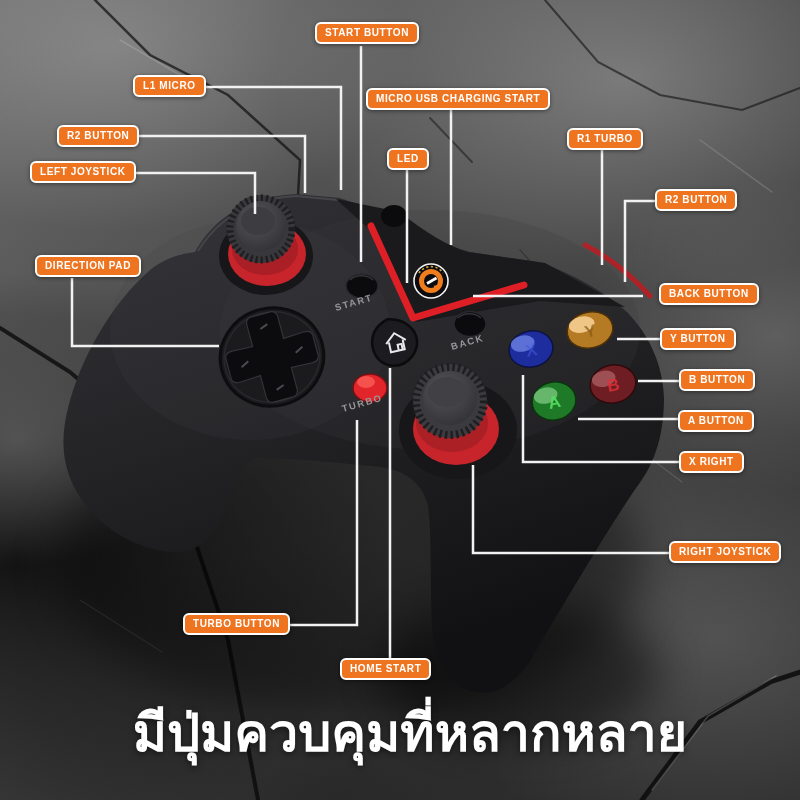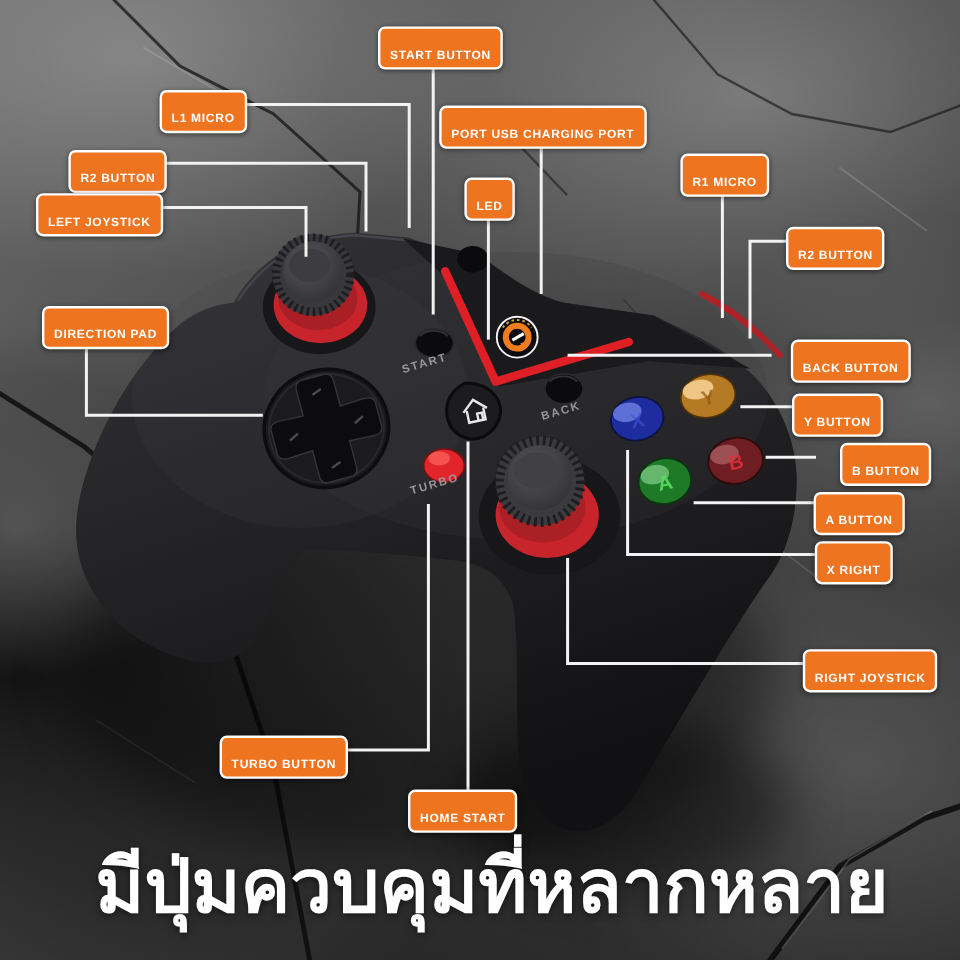--- a/index.html
+++ b/index.html
@@ -21,46 +21,46 @@
   svg{position:absolute;left:0;top:0;}
   .callout{
     position:absolute;
     background:#ee7420;
     border:2px solid #ffffff;
     border-radius:6px;
     color:#ffffff;
     font-weight:bold;
     font-size:10px;
     letter-spacing:.6px;
-    padding:17px 8px 4px 8px;
+    padding:3px 8px 4px 8px;
     white-space:nowrap;
     box-shadow:0 1px 4px rgba(0,0,0,.45);
     z-index:5;
   }
   .c-start{left:315px;top:22px}
   .c-l1{left:133px;top:75px}
   .c-usb{left:366px;top:88px}
   .c-r2l{left:57px;top:125px}
   .c-led{left:387px;top:148px}
   .c-r1{left:567px;top:128px}
   .c-r2r{left:655px;top:189px}
   .c-ljoy{left:30px;top:161px}
   .c-dpad{left:35px;top:255px}
   .c-back{left:659px;top:283px}
   .c-y{left:660px;top:328px}
-  .c-b{left:700px;top:369px}
+  .c-b{left:679px;top:369px}
   .c-a{left:678px;top:410px}
   .c-x{left:679px;top:451px}
   .c-rjoy{left:669px;top:541px}
   .c-turbo{left:183px;top:613px}
   .c-home{left:340px;top:658px}
   .caption{
     position:absolute;left:0;right:0;top:704px;
     text-align:center;
-    font-weight:bold;font-size:62px;line-height:1.15;
+    font-weight:bold;font-size:52px;line-height:1.15;
     color:#ffffff;z-index:6;
     text-shadow:0 2px 6px rgba(0,0,0,.5);
     padding-left:20px;
   }
   .body-label{fill:#97979b;font-size:9.5px;font-weight:bold;letter-spacing:1.6px;}
 </style>
 </head>
 <body>
 
 <div id="stage">
@@ -246,24 +246,24 @@
       <polyline points="679,419 578,419"></polyline>
       <polyline points="680,462 523,462 523,375"></polyline>
       <polyline points="670,553 473,553 473,465"></polyline>
       <polyline points="282,625 357,625 357,420"></polyline>
       <polyline points="390,660 390,368"></polyline>
     </g>
   </svg>
 
   <div class="callout c-start">START BUTTON</div>
   <div class="callout c-l1">L1 MICRO</div>
-  <div class="callout c-usb">PORT USB CHARGING PORT</div>
+  <div class="callout c-usb">MICRO USB CHARGING START</div>
   <div class="callout c-r2l">R2 BUTTON</div>
   <div class="callout c-led">LED</div>
-  <div class="callout c-r1">R1 MICRO</div>
+  <div class="callout c-r1">R1 TURBO</div>
   <div class="callout c-r2r">R2 BUTTON</div>
   <div class="callout c-ljoy">LEFT JOYSTICK</div>
   <div class="callout c-dpad">DIRECTION PAD</div>
   <div class="callout c-back">BACK BUTTON</div>
   <div class="callout c-y">Y BUTTON</div>
   <div class="callout c-b">B BUTTON</div>
   <div class="callout c-a">A BUTTON</div>
   <div class="callout c-x">X RIGHT</div>
   <div class="callout c-turbo">TURBO BUTTON</div>
   <div class="callout c-rjoy">RIGHT JOYSTICK</div>

